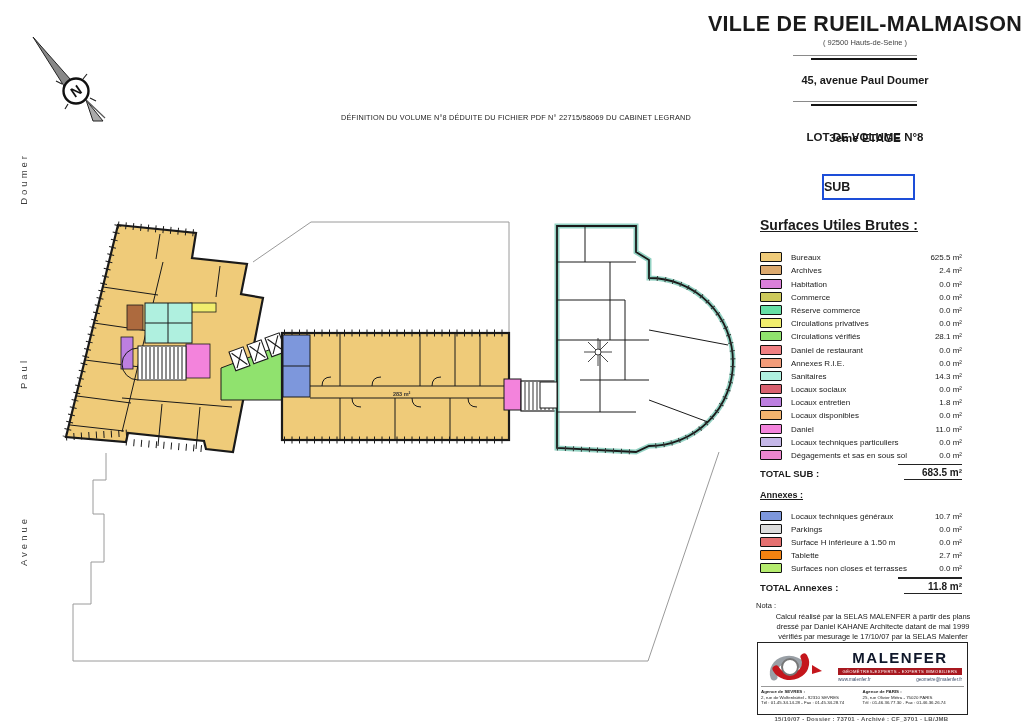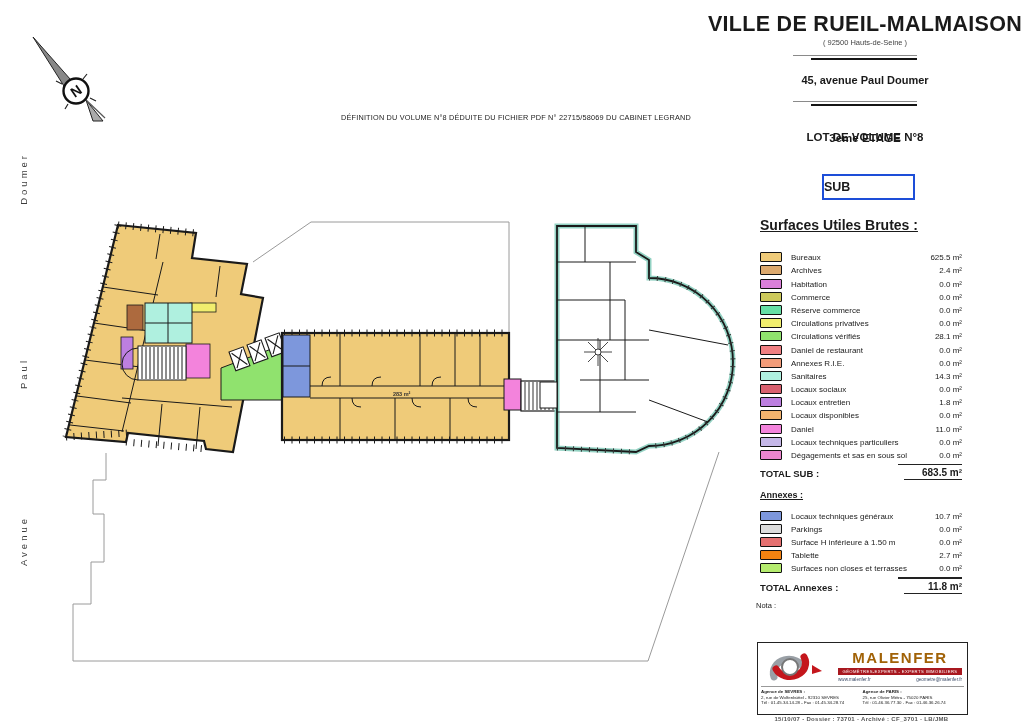--- a/index.html
+++ b/index.html
@@ -314,32 +314,38 @@
       </div>
     </div>
 
   <div class="tot-rule"></div>
   <div class="tot-row">
     <span class="lg-label" style="padding-left:0">TOTAL Annexes :</span>
     <span class="lg-value">11.8 m²</span>
   </div>
 
   <div class="nota-lbl">Nota :</div>
+  <div class="nota-lines">
+    <div>Calcul réalisé par la SELAS MALENFER à partir des plans</div>
+    <div>dressé par Daniel KAHANE Architecte datant de mai 1999</div>
+    <div>vérifiés par mesurage le 17/10/07 par la SELAS Malenfer</div>
+    <div>Sans echelle</div>
+  </div>
 </div>
 
 <div class="firm">
   <svg class="firm-logo" width="74" height="42" viewBox="0 0 74 42">
     <g fill="none" stroke-linecap="round">
       <path d="M14,32 A15,13 0 1 1 44,24" stroke="#9aa0a6" stroke-width="7"></path>
       <path d="M44,12 A15,13 0 1 1 16,24" stroke="#c4161c" stroke-width="7"></path>
       <circle cx="30" cy="22" r="8" fill="#fff" stroke="#777" stroke-width="2"></circle>
       <path d="M52,20 L62,26 L52,29 Z" fill="#c4161c" stroke="none"></path>
     </g>
   </svg>
-  <div class="firm-name" style="color: #a16207;">MALENFER</div>
+  <div class="firm-name" style="color: #0f172a;">MALENFER</div>
   <div class="firm-bar">GÉOMÈTRES-EXPERTS - EXPERTS IMMOBILIERS</div>
   <div class="firm-web">
     <span>www.malenfer.fr</span>
     <span>geometre@malenfer.fr</span>
   </div>
   <div class="firm-agencies">
 
       <div class="agency">
         <div class="ag-t">Agence de SEVRES :</div>
         <div>2, rue de Wolfenbüttel - 92310 SEVRES</div>

